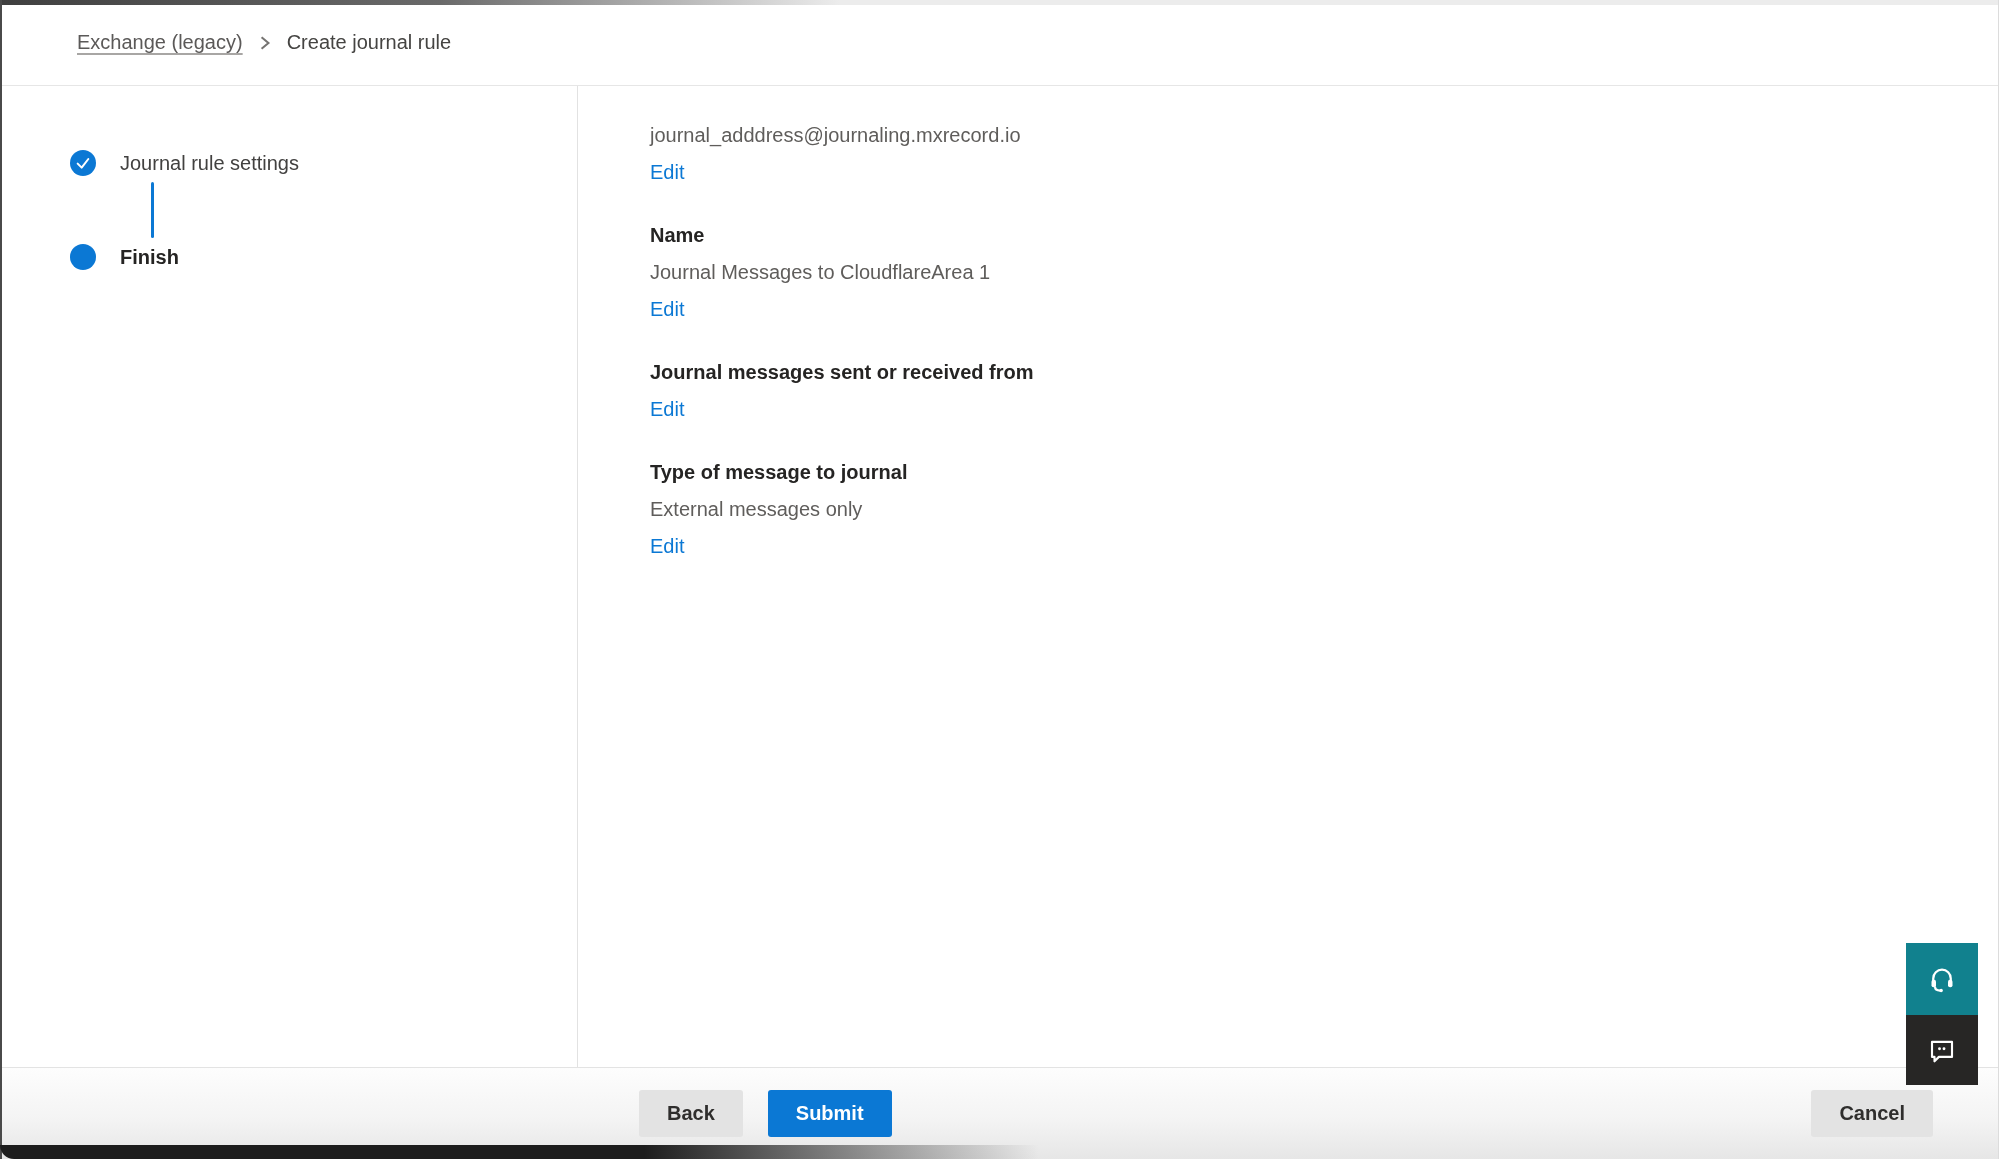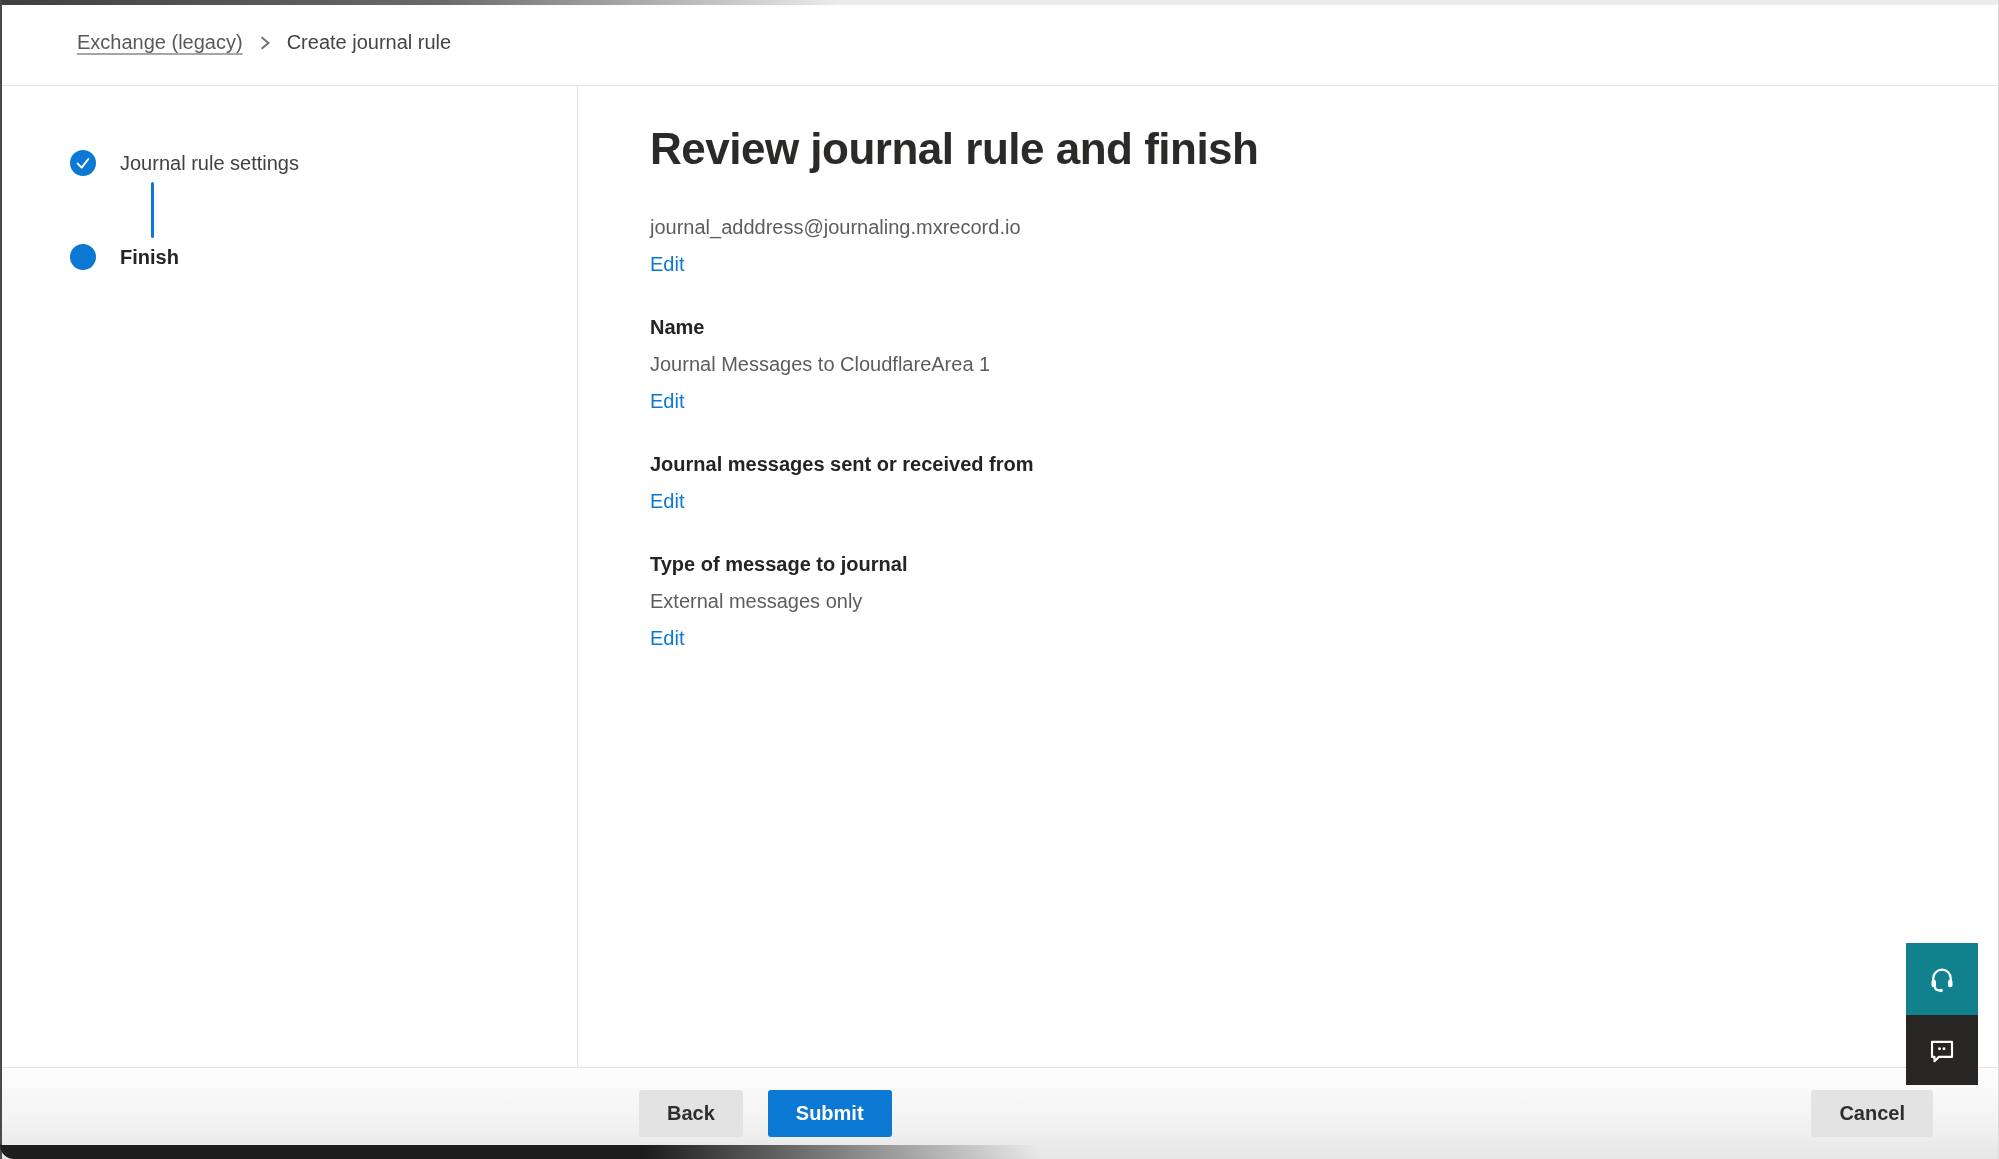--- a/index.html
+++ b/index.html
@@ -131,21 +131,20 @@
         <span class="step-label">Journal rule settings</span>
       </div>
       <div class="step-connector"></div>
       <div class="step">
         <span class="step-circle"></span>
         <span class="step-label bold">Finish</span>
       </div>
     </aside>
 
     <main class="review">
-      <h1 class="page-title">Review journal rule and finish</h1>
 
       <section class="review-section">
         <div class="section-value">journal_adddress@journaling.mxrecord.io</div>
         <a class="edit-link">Edit</a>
       </section>
 
       <section class="review-section">
         <h2 class="section-label">Name</h2>
         <div class="section-value">Journal Messages to CloudflareArea 1</div>
         <a class="edit-link">Edit</a>

